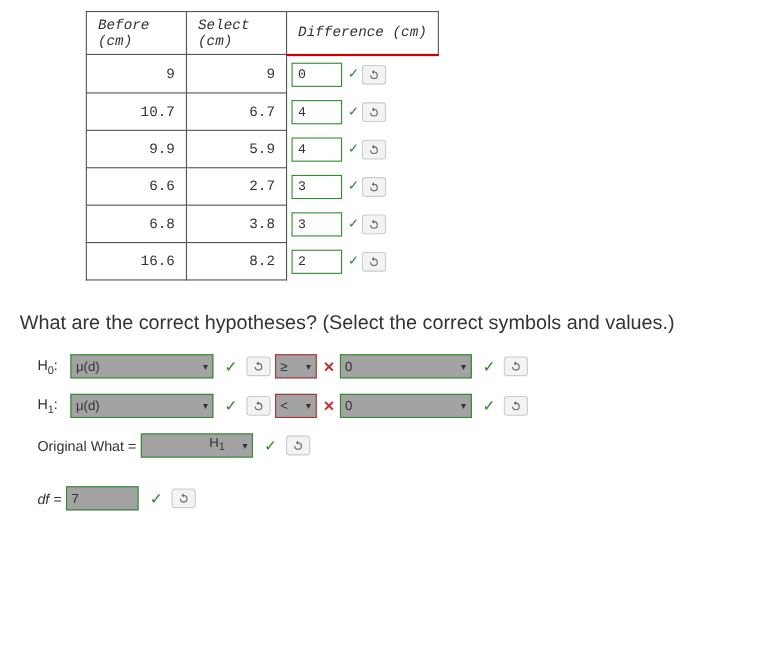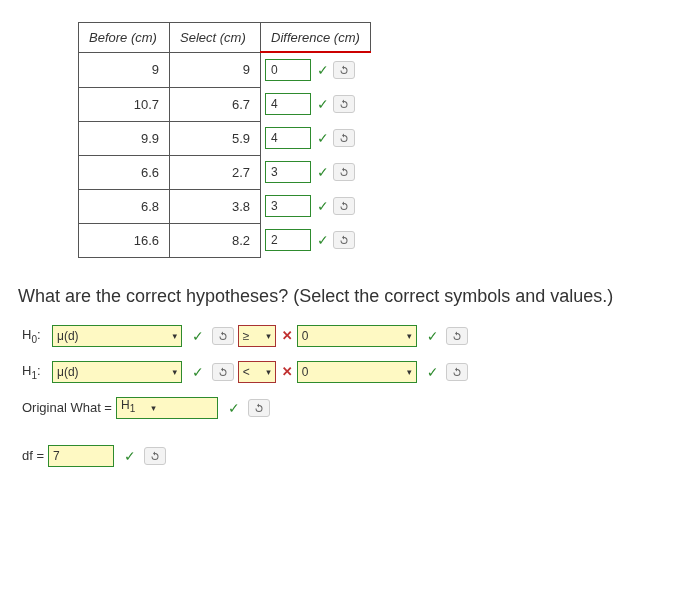--- a/index.html
+++ b/index.html
@@ -7,21 +7,22 @@
     font-size: 13px;
     color: #333;
     padding: 10px 18px;
     margin: 0;
     width: 693px;
     box-sizing: border-box;
   }
   table.data {
     border-collapse: collapse;
     margin-left: 60px;
-    margin-top: 12px;
+    margin-top: 0px;
+    font-family: Liberation Mono, monospace;
   }
   table.data th, table.data td {
     border: 1px solid #555;
     padding: 6px 10px;
     height: 20px;
     font-size: 13px;
   }
   table.data th {
     font-style: italic;
     font-weight: normal;
@@ -78,47 +79,47 @@
     cursor: pointer;
     line-height: 1;
   }
   .retry svg { display: block; }
   .qtext {
     margin-top: 28px;
     margin-bottom: 18px;
     font-size: 18px;
   }
   .hyprow {
-    margin: 14px 4px;
+    margin: 14px 16px;
     display: flex;
     align-items: center;
     gap: 4px;
     font-size: 13px;
   }
   .hyprow .lab { min-width: 26px; }
   .selbox {
     border: 1px solid #2e8b2e;
-    background: #fef9c3;
+    background: #a3a3a3;
     padding: 1px 4px;
     height: 18px;
     line-height: 18px;
     font-size: 12px;
     display: inline-flex;
     align-items: center;
     gap: 16px;
   }
   .selbox.wrong { border: 1px solid #a83232; }
   .selbox .caret { font-size: 9px; }
   .selbox.w1 { width: 120px; justify-content: space-between; }
   .selbox.w2 { width: 28px; justify-content: space-between; }
   .selbox.w3 { width: 110px; justify-content: space-between; }
-  .selbox.w4 { width: 92px; justify-content: flex-start; }
+  .selbox.w4 { width: 92px; justify-content: flex-end; }
   .selbox.w5 { width: 56px; justify-content: space-between; }
   sub { font-size: 10px; }
-  .italic { }
+  .italic { font-style: italic; }
 </style>
 </head>
 <body>
 
 <table class="data">
   <thead>
     <tr>
       <th>Before (cm)</th>
       <th>Select (cm)</th>
       <th class="diffh">Difference (cm)</th>

